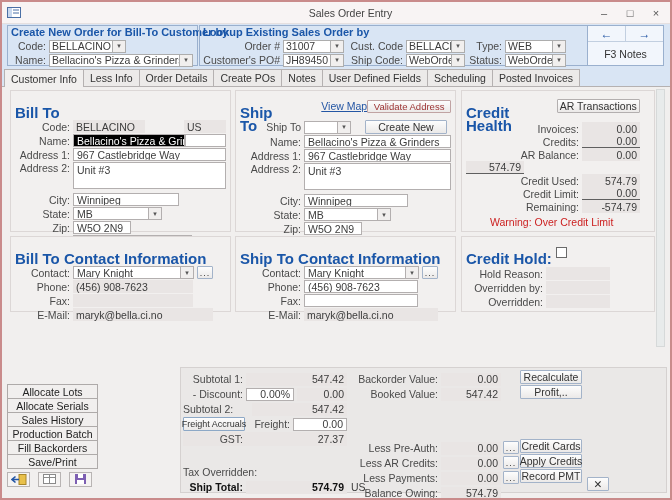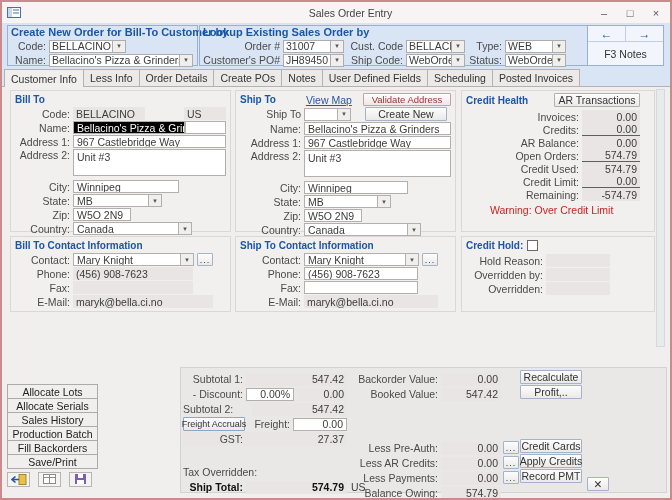--- a/index.html
+++ b/index.html
@@ -34,21 +34,21 @@
   .f3notes{height:24px;display:flex;align-items:center;justify-content:center;color:#333;}
   
   .tabstrip{position:absolute;top:66px;left:0;right:0;height:19px;background:#d9e5f4;
     border-bottom:1px solid #b5b1b1;display:flex;align-items:flex-end;padding-left:2px;}
   .tab{height:17px;border:1px solid #b5b1b1;border-bottom:none;margin-right:-1px;
     display:flex;align-items:center;padding:0 6px;background:#eceae9;white-space:nowrap;color:#333;}
   .tab.active{background:#f1efee;height:18px;margin-bottom:-1px;z-index:2;}
   
   .content{position:absolute;top:85px;left:0;right:0;bottom:0;background:#f1efee;}
   .panel{position:absolute;background:#f2f0ef;border:1px solid #dcd7d6;padding:2px 0 0 4px;}
-  .ptitle{color:#1a56a8;font-weight:bold;font-size:10px;height:13px;line-height:13px;}
+  .ptitle{color:#1a56a8;font-weight:bold;font-size:15px;height:13px;line-height:13px;margin-top:13px;}
   .frow{display:flex;align-items:flex-start;margin:1px 4px 0 0;}
   .frow.c{align-items:center;}
   .bx{height:13px;display:flex;align-items:center;padding:0 3px;white-space:nowrap;overflow:hidden;}
   .g{background:#e9e5e4;}
   .w{background:#fff;border:1px solid #b3afaf;}
   .hl{background:#000;color:#fff;border:1px solid #b3afaf;}
   .end{justify-content:flex-end;}
   .arrbtn{width:13px;height:13px;border:1px solid #b3afaf;border-left:none;background:#f1efee;
     display:flex;align-items:center;justify-content:center;font-size:7px;color:#555;}
   .link{color:#2456a4;text-decoration:underline;white-space:nowrap;}
@@ -276,21 +276,20 @@
         </div>
       <div class="crow">
           <span class="lab">Credits:</span>
           <span class="bx g end cval sumline">0.00</span>
         </div>
       <div class="crow">
           <span class="lab">AR Balance:</span>
           <span class="bx g end cval">0.00</span>
         </div>
       <div class="crow">
-          <span class="lab">Open Orders:</span>
           <span class="bx g end cval sumline">574.79</span>
         </div>
       <div class="crow">
           <span class="lab">Credit Used:</span>
           <span class="bx g end cval">574.79</span>
         </div>
       <div class="crow">
           <span class="lab">Credit Limit:</span>
           <span class="bx g end cval sumline">0.00</span>
         </div>

